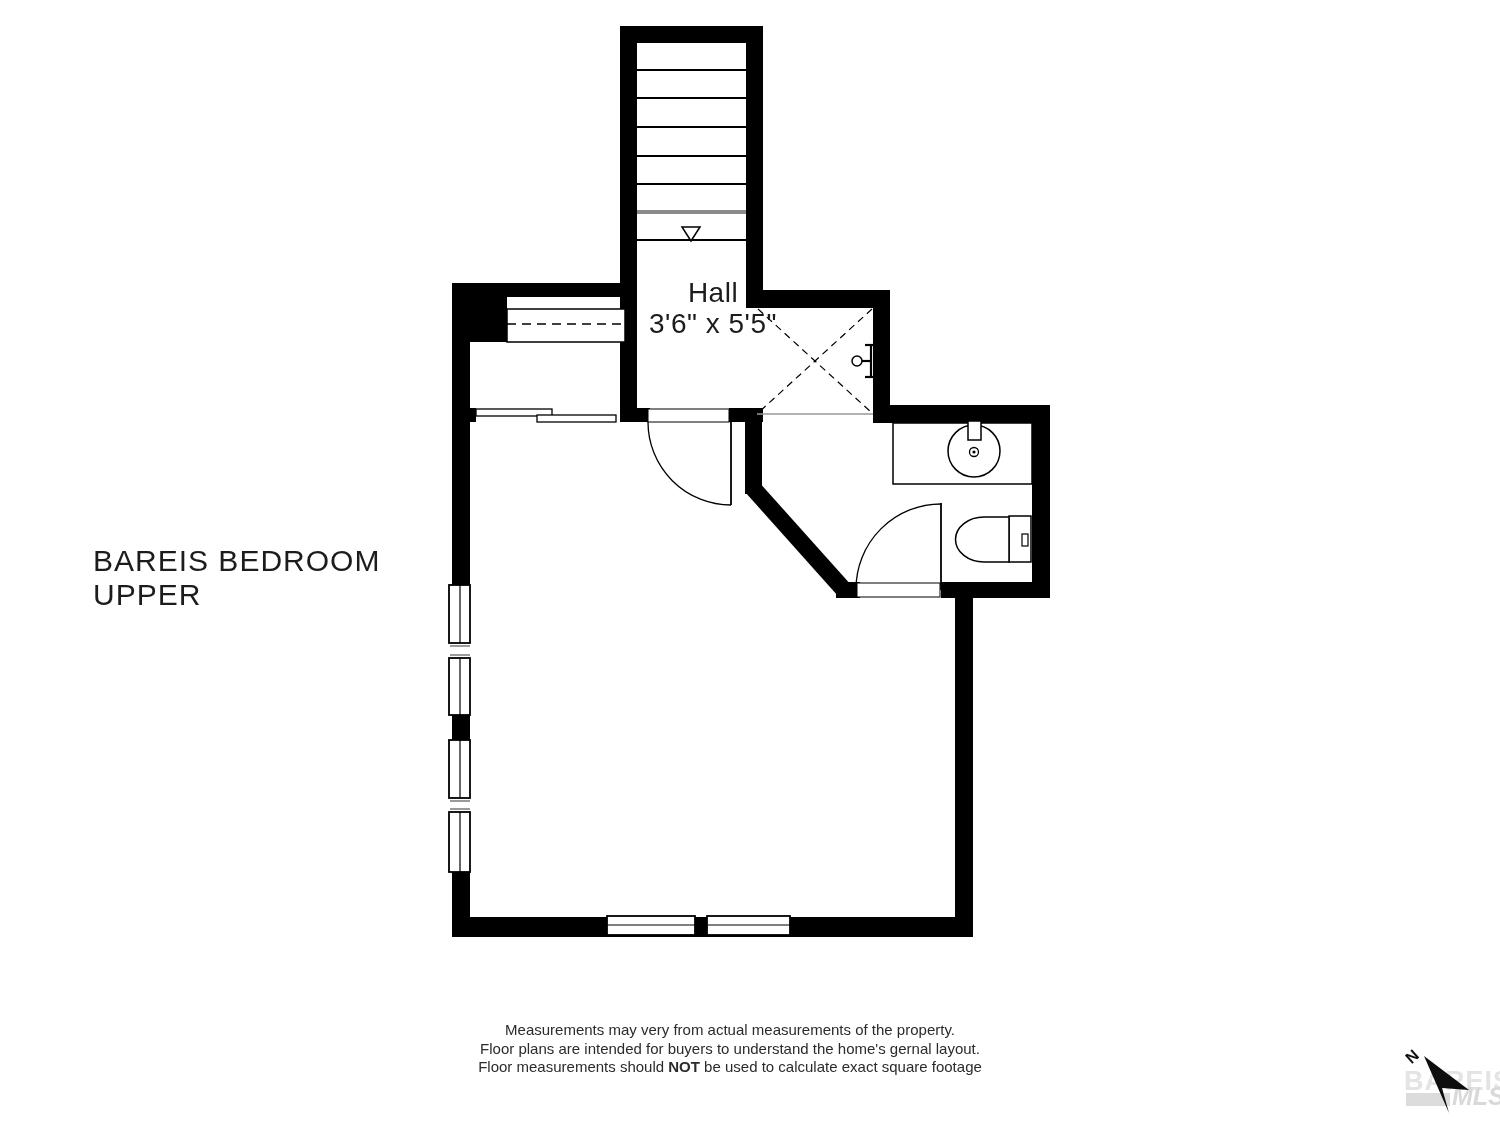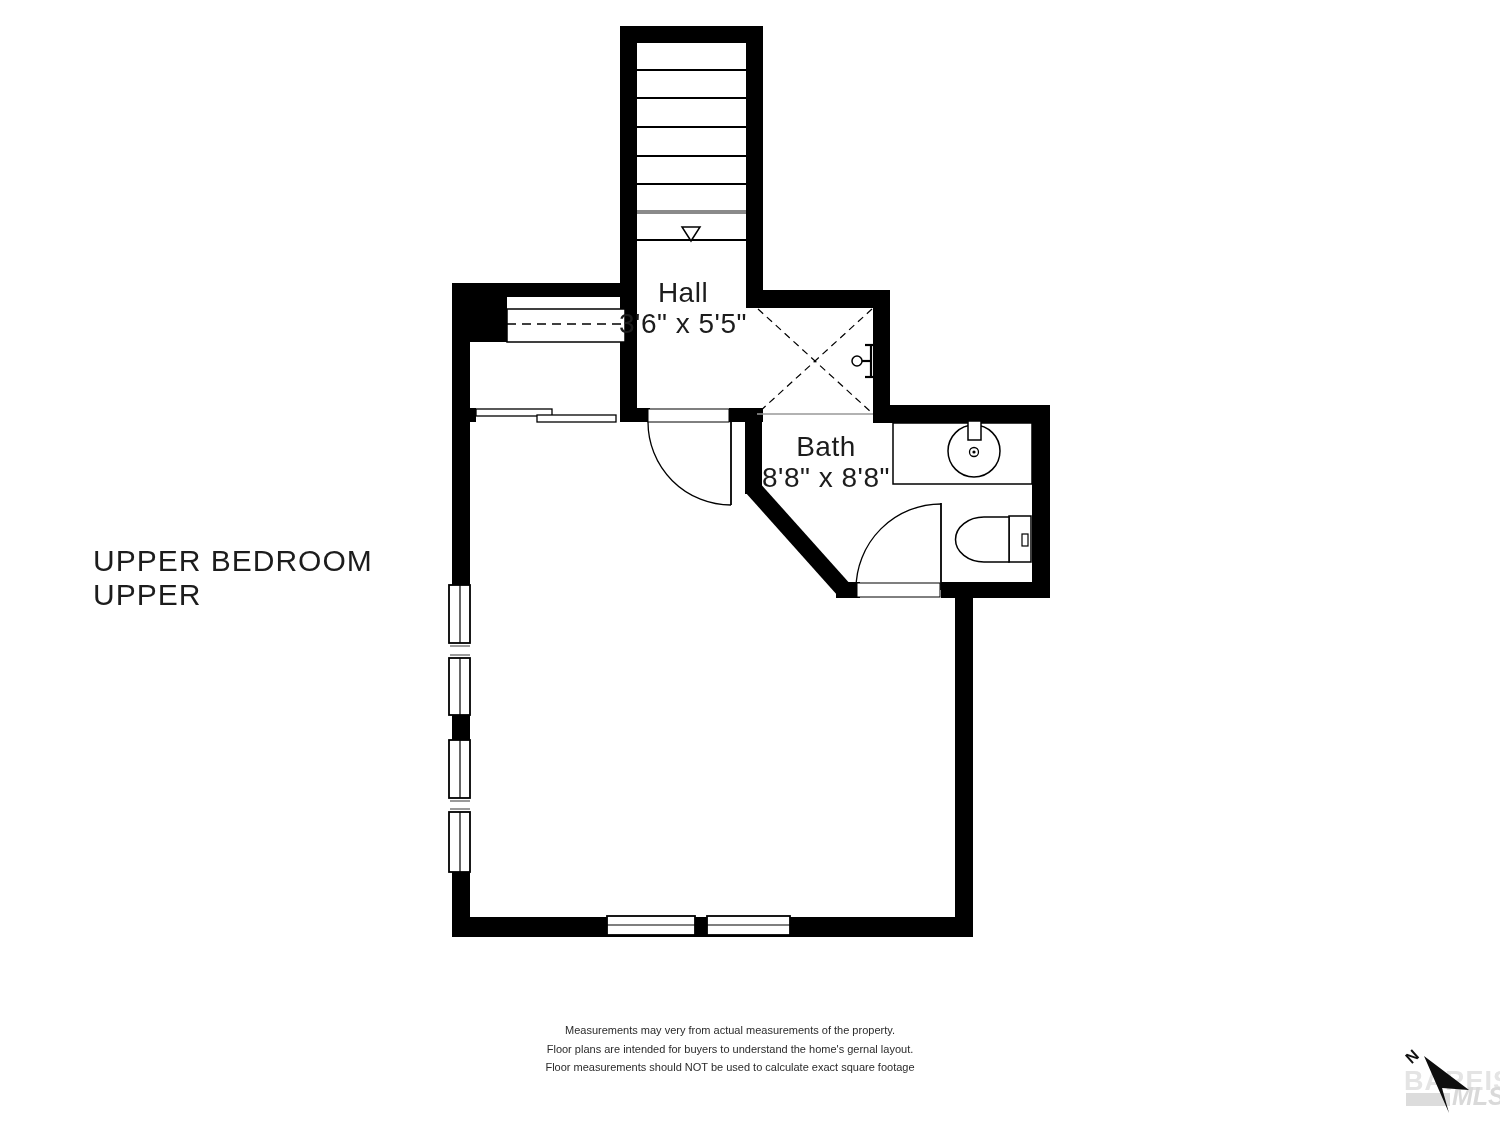--- a/index.html
+++ b/index.html
@@ -1,25 +1,25 @@
 <!DOCTYPE html>
 <html><head>
 <meta charset="utf-8">
 <style>
   html,body{margin:0;padding:0;background:#fff;}
   .page{position:relative;width:1500px;height:1125px;background:#ffffff;overflow:hidden;
         font-family:"Liberation Sans", sans-serif;color:#1c1c1c;}
   .plan-svg{position:absolute;left:0;top:0;}
   .room-label{position:absolute;transform:translateX(-50%);text-align:center;
-              font-size:28px;line-height:31px;letter-spacing:.5px;color:#1c1c1c;font-weight:500;white-space:nowrap;}
+              font-size:28px;line-height:31px;letter-spacing:.5px;color:#1c1c1c;font-weight:500;white-space:nowrap;margin-left:30px;}
   .title{position:absolute;left:93px;top:544px;font-size:30px;line-height:34px;
          letter-spacing:1px;font-weight:500;color:#1c1c1c;}
   .disclaimer{position:absolute;left:475px;top:1021px;width:510px;text-align:center;
-              font-size:11px;line-height:18.6px;color:#2b2b2b;}
-  .disclaimer b{font-weight:normal;}
+              font-size:15px;line-height:18.6px;color:#2b2b2b;}
+  .disclaimer b{font-weight:bold;}
 </style>
 </head>
 <body>
 
 <div class="page">
 
   <svg class="plan-svg" width="1500" height="1125" viewBox="0 0 1500 1125">
 
     <g>
       <text x="1404" y="1090" font-size="27" font-weight="bold" letter-spacing="1" fill="#e4e4e4">BAREIS®</text>
@@ -123,33 +123,29 @@
       <line x1="450" y1="809" x2="470" y2="809"></line>
     </g>
 
     <g>
       <polygon points="1424,1056 1469,1090 1442,1088 1449,1113" fill="#0d0d0d"></polygon>
       <text x="1406" y="1062" font-size="16" font-weight="bold" fill="#111111" transform="rotate(-42 1412 1056)">N</text>
     </g>
   </svg>
 
   <div class="title">
-    <div>UPPER BEDROOM</div>
+    <div>BAREIS BEDROOM</div>
     <div>UPPER</div>
   </div>
 
   <div class="room-label" style="left:683px;top:277px;">
     <div>Hall</div>
     <div>3'6" x 5'5"</div>
   </div>
 
-  <div class="room-label" style="left:826px;top:431px;">
-    <div>Bath</div>
-    <div>8'8" x 8'8"</div>
-  </div>
 
 
   <div class="disclaimer">
     <div>Measurements may very from actual measurements of the property.</div>
     <div>Floor plans are intended for buyers to understand the home's gernal layout.</div>
     <div><span>Floor measurements should </span><b>NOT</b><span> be used to calculate exact square footage</span></div>
   </div>
 
 </div>
 

